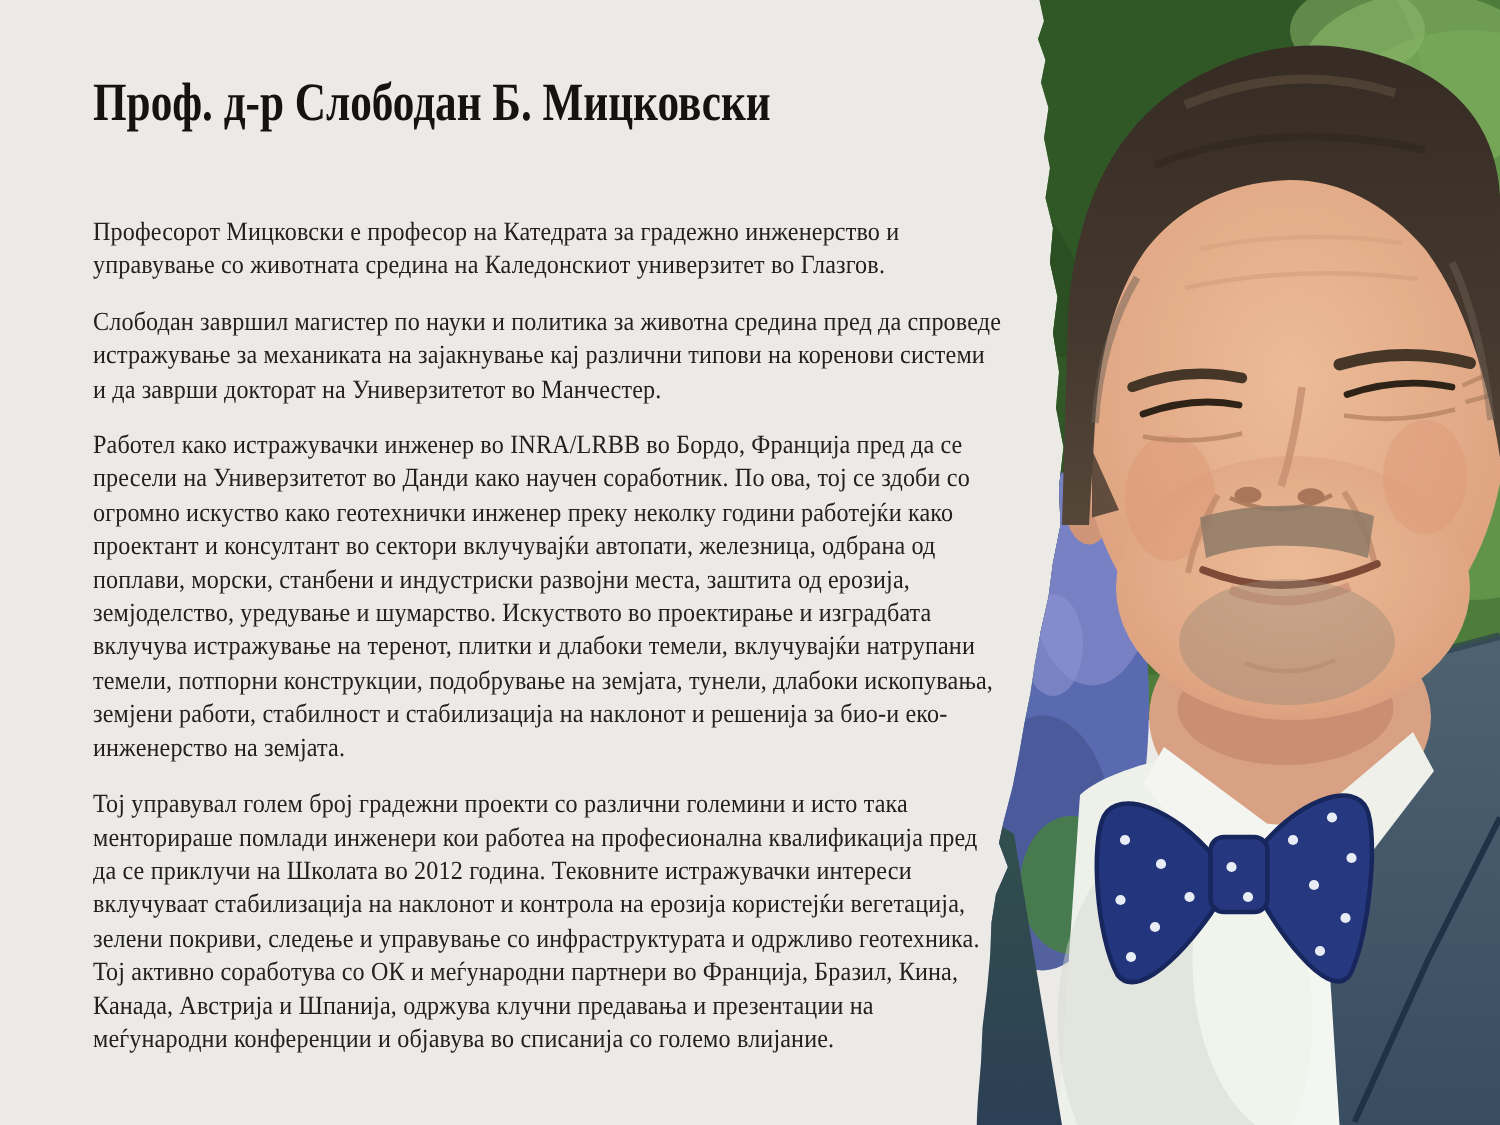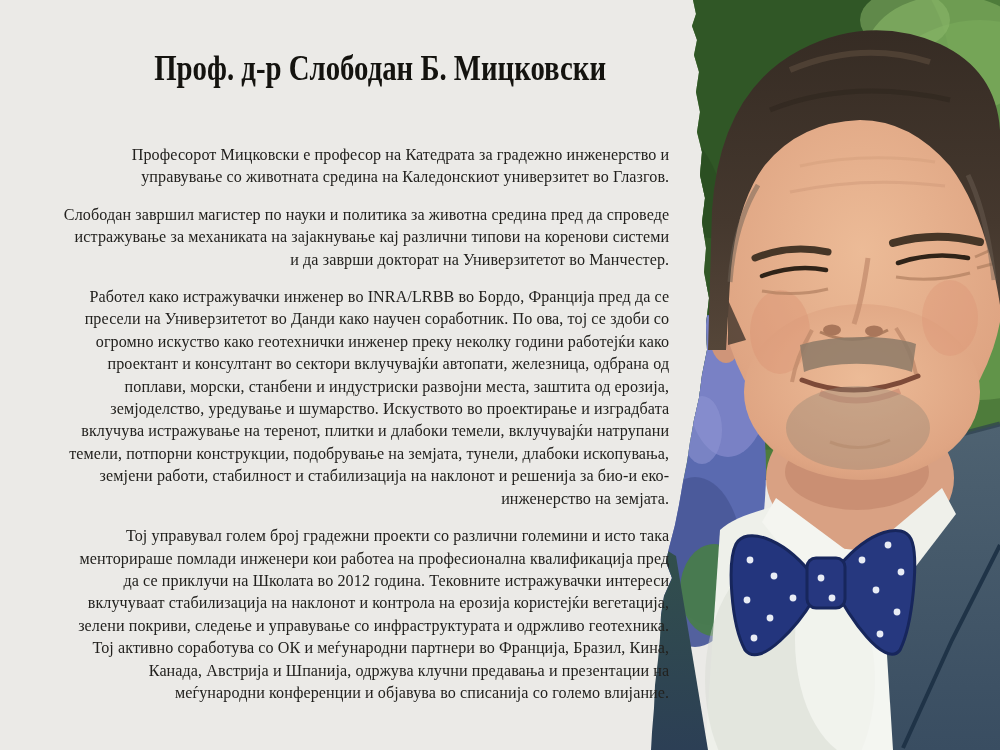--- a/index.html
+++ b/index.html
@@ -2,21 +2,21 @@
 <html style="--bg: #ebeae7; --text: #22211e; --title: #14130f;"><head>
 <meta charset="utf-8">
 <style>
   :root{
     --bg:#ebeae7; --text:#22211e; --title:#14130f;
   }
   html,body{margin:0;padding:0;}
   body{background:var(--bg);}
   .canvas{
     position:relative;width:1000px;height:750px;background:var(--bg);
-    overflow:hidden;font-family:"Liberation Serif", serif;text-align:right;
+    overflow:hidden;font-family:"Liberation Serif", serif;
   }
   .text-col{
     position:absolute;left:62px;top:46px;width:680px;z-index:2;
   }
   h1.page-title{
     margin:0 0 53px 0;font-size:36px;line-height:44px;font-weight:700;
     color:var(--title);letter-spacing:0px;white-space:nowrap;
     transform:scaleX(0.80);transform-origin:0 0;
   }
   p.bio{

